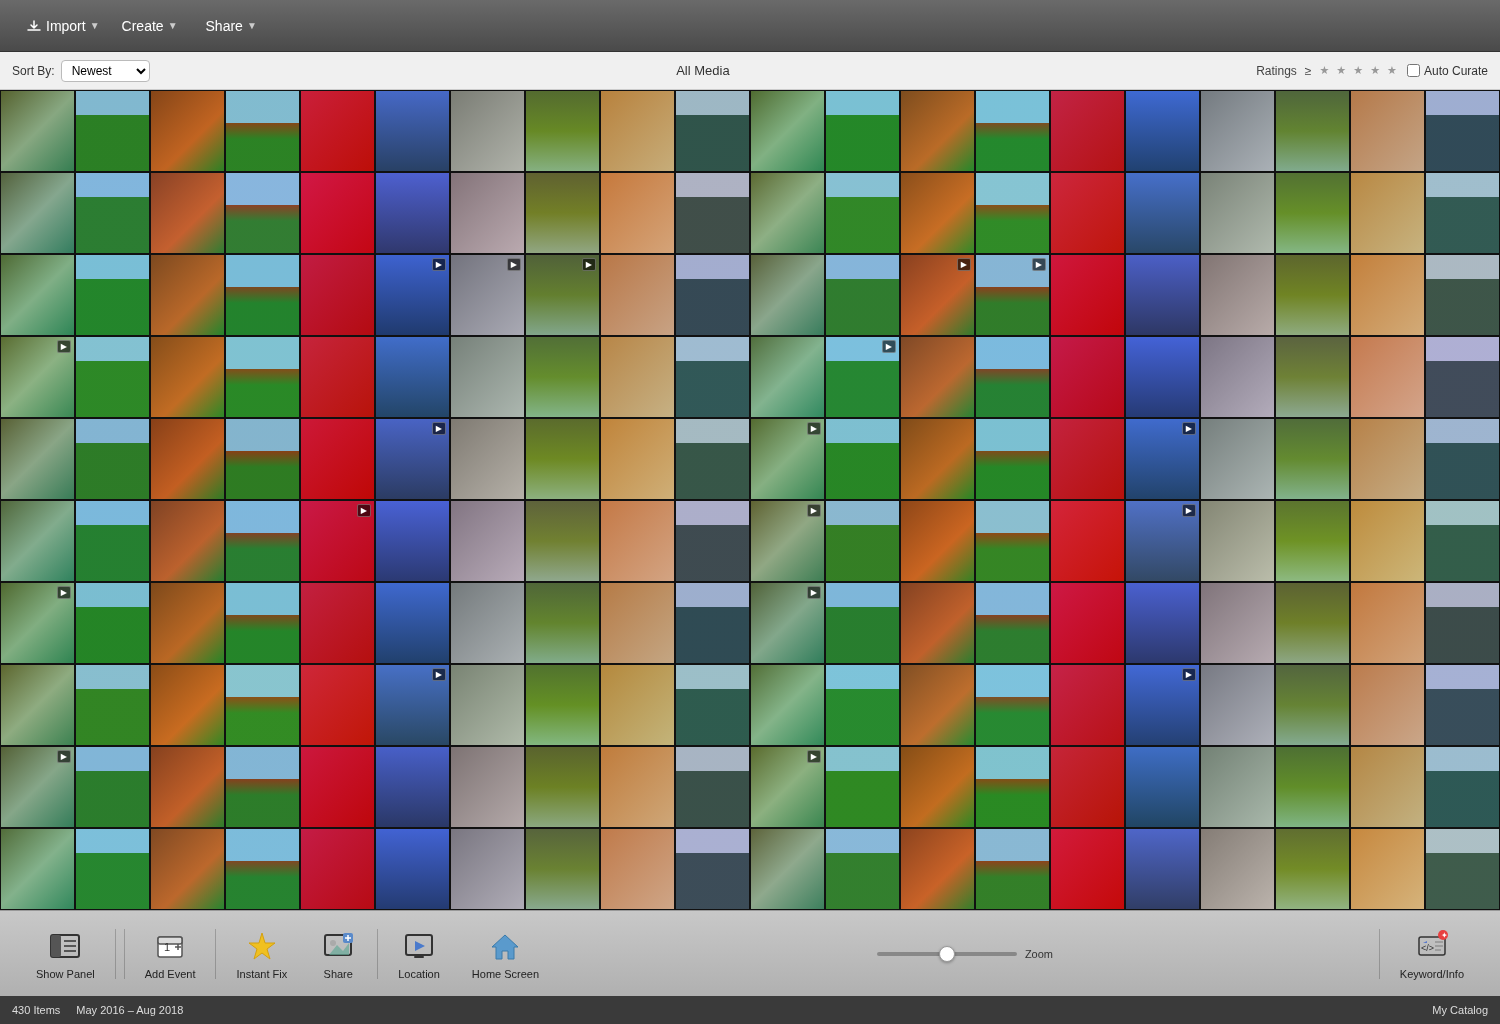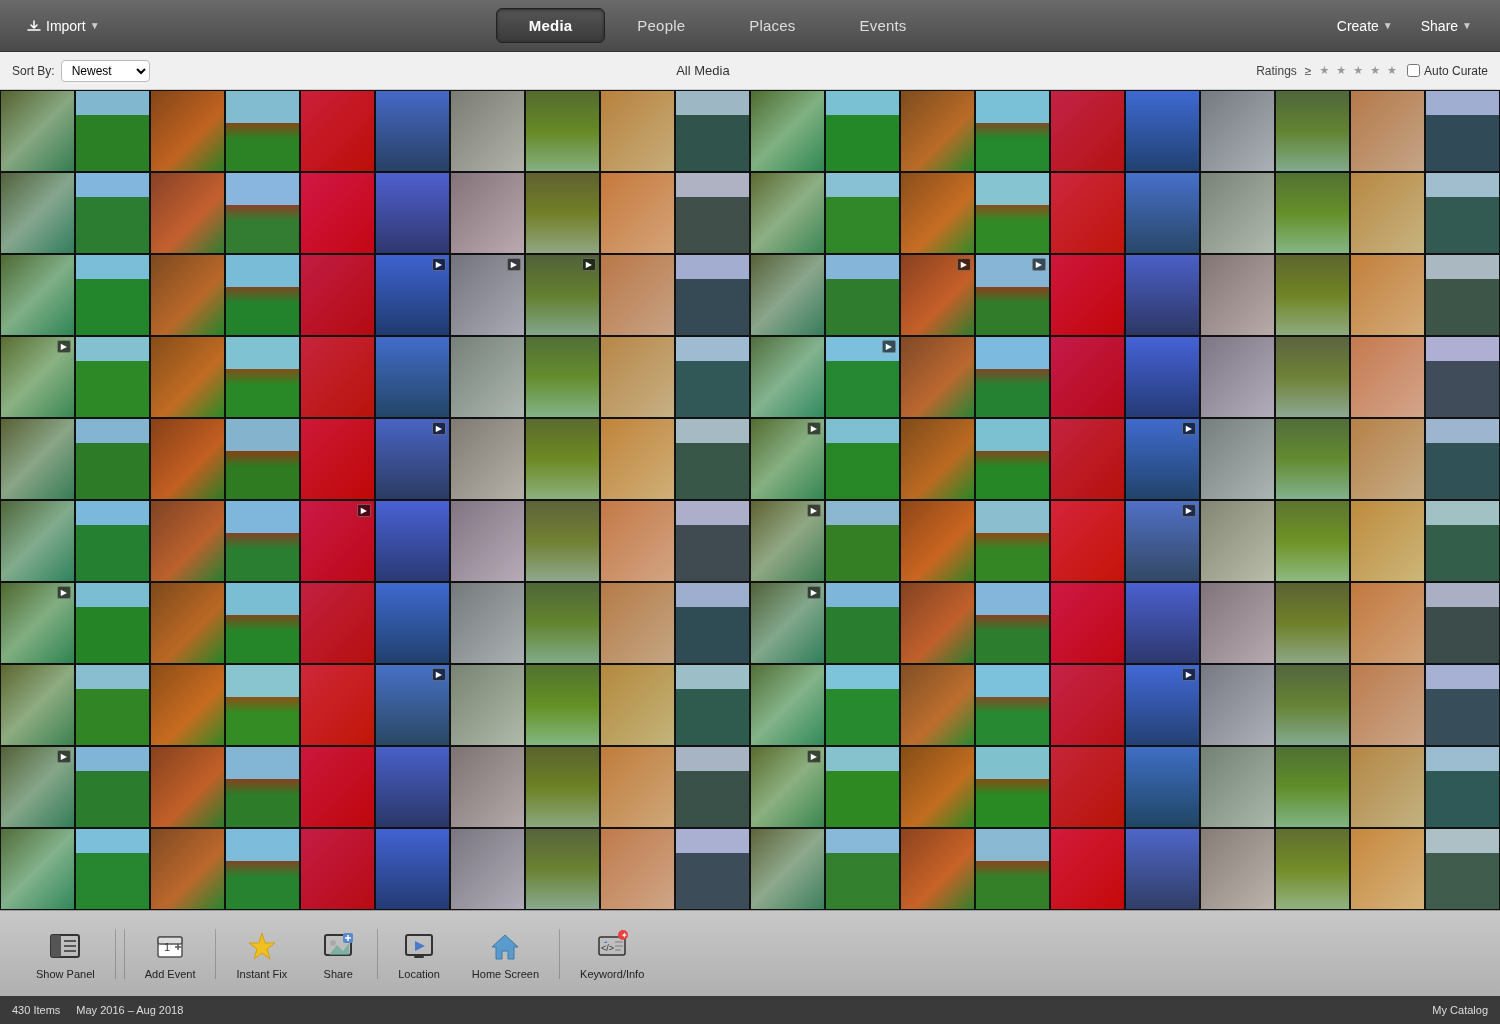--- a/index.html
+++ b/index.html
@@ -261,34 +261,20 @@
   <div class="nav-left">
     <button class="nav-import-btn">
       <svg width="16" height="16" viewBox="0 0 16 16" fill="none">
         <path d="M2 12h12M8 3v7M5 7l3 3 3-3" stroke="white" stroke-width="1.5" stroke-linecap="round" stroke-linejoin="round"></path>
       </svg>
       <span>Import</span>
       <span style="font-size:10px;color:#ccc;">▼</span>
     </button>
   </div>
 
-  <div class="nav-center">
-    <button class="nav-tab active">
-      <span>Media</span>
-    </button>
-    <button class="nav-tab">
-      <span>People</span>
-    </button>
-    <button class="nav-tab">
-      <span>Places</span>
-    </button>
-    <button class="nav-tab">
-      <span>Events</span>
-    </button>
-  </div>
 
   <div class="nav-right">
     <button class="nav-action-btn">
       <span>Create</span>
       <span style="font-size:10px;color:#ccc;">▼</span>
     </button>
     <button class="nav-action-btn">
       <span>Share</span>
       <span style="font-size:10px;color:#ccc;">▼</span>
     </button>
@@ -1016,20 +1002,24 @@
 
   <button class="toolbar-btn">
     <div class="btn-icon">
       <svg width="34" height="34" viewBox="0 0 34 34">
         <polygon points="17,6 4,18 8,18 8,30 14,30 14,22 20,22 20,30 26,30 26,18 30,18" fill="#5a9acc" stroke="#3a7aaa" stroke-width="1"></polygon>
       </svg>
     </div>
     <span class="btn-label">Home Screen</span>
   </button>
 
+  <div class="zoom-container">
+    <input type="range" class="zoom-slider" min="0" max="100" value="50" style="">
+    <span class="zoom-label">Zoom</span>
+  </div>
 
   <div class="toolbar-separator"></div>
 
   <button class="toolbar-btn">
     <div class="btn-icon">
       <svg width="34" height="34" viewBox="0 0 34 34">
         <rect x="4" y="8" width="26" height="18" rx="2" fill="none" stroke="#333" stroke-width="1.5"></rect>
         <path d="M8 14 L12 14 L12 12 L8 14 Z" fill="#5a7acc"></path>
         <text x="6" y="22" font-size="9" fill="#333">&lt;/&gt;</text>
         <line x1="20" y1="13" x2="28" y2="13" stroke="#888" stroke-width="1.2"></line>

